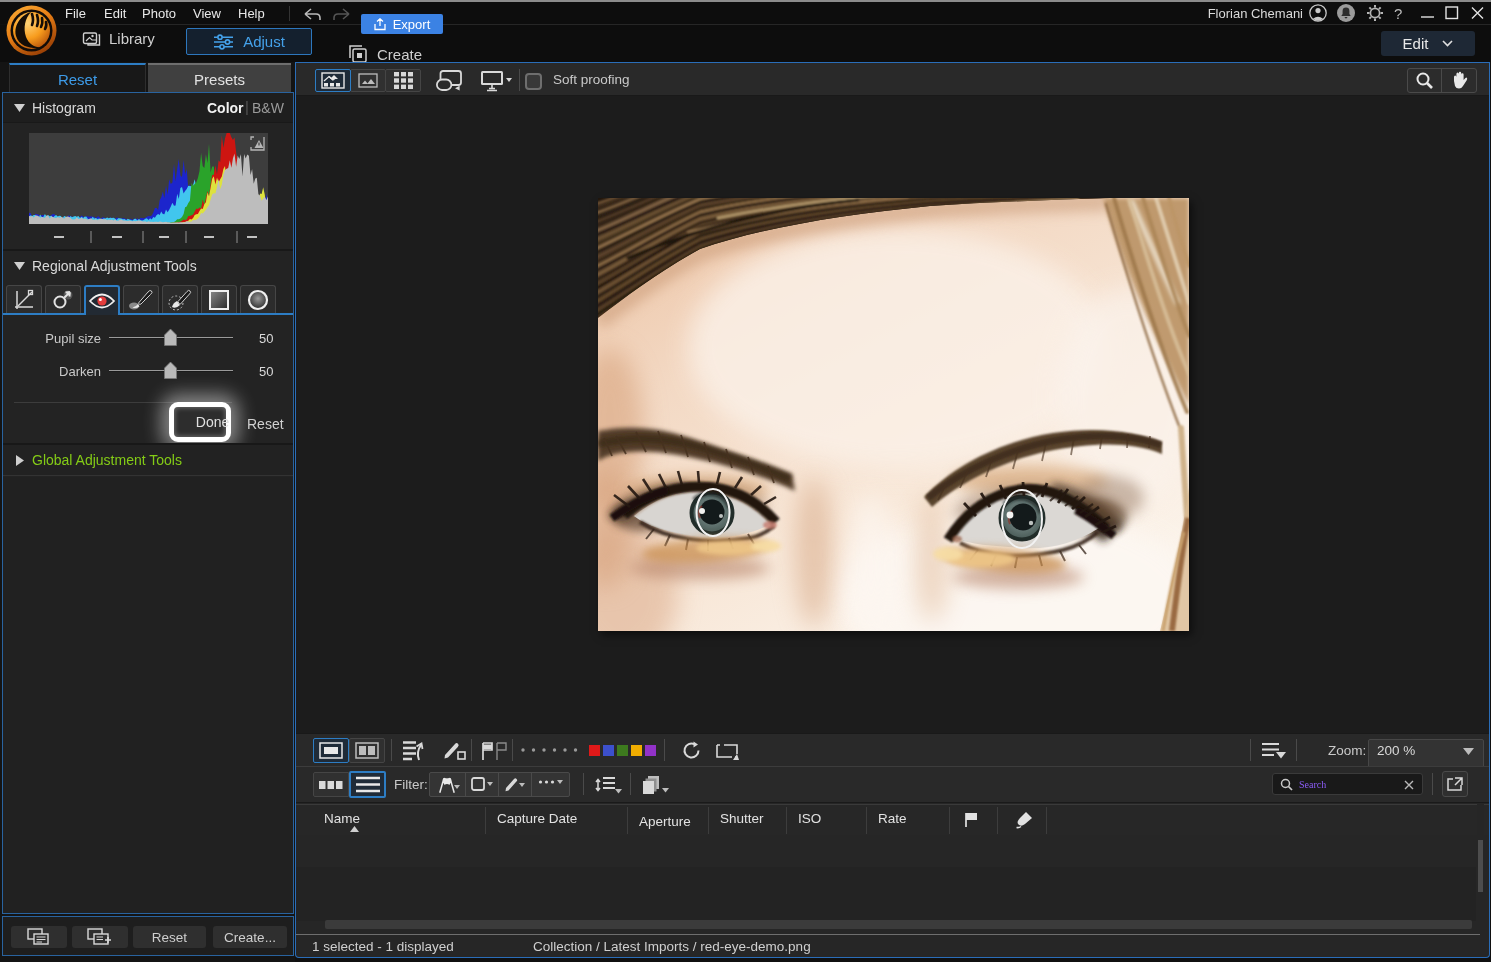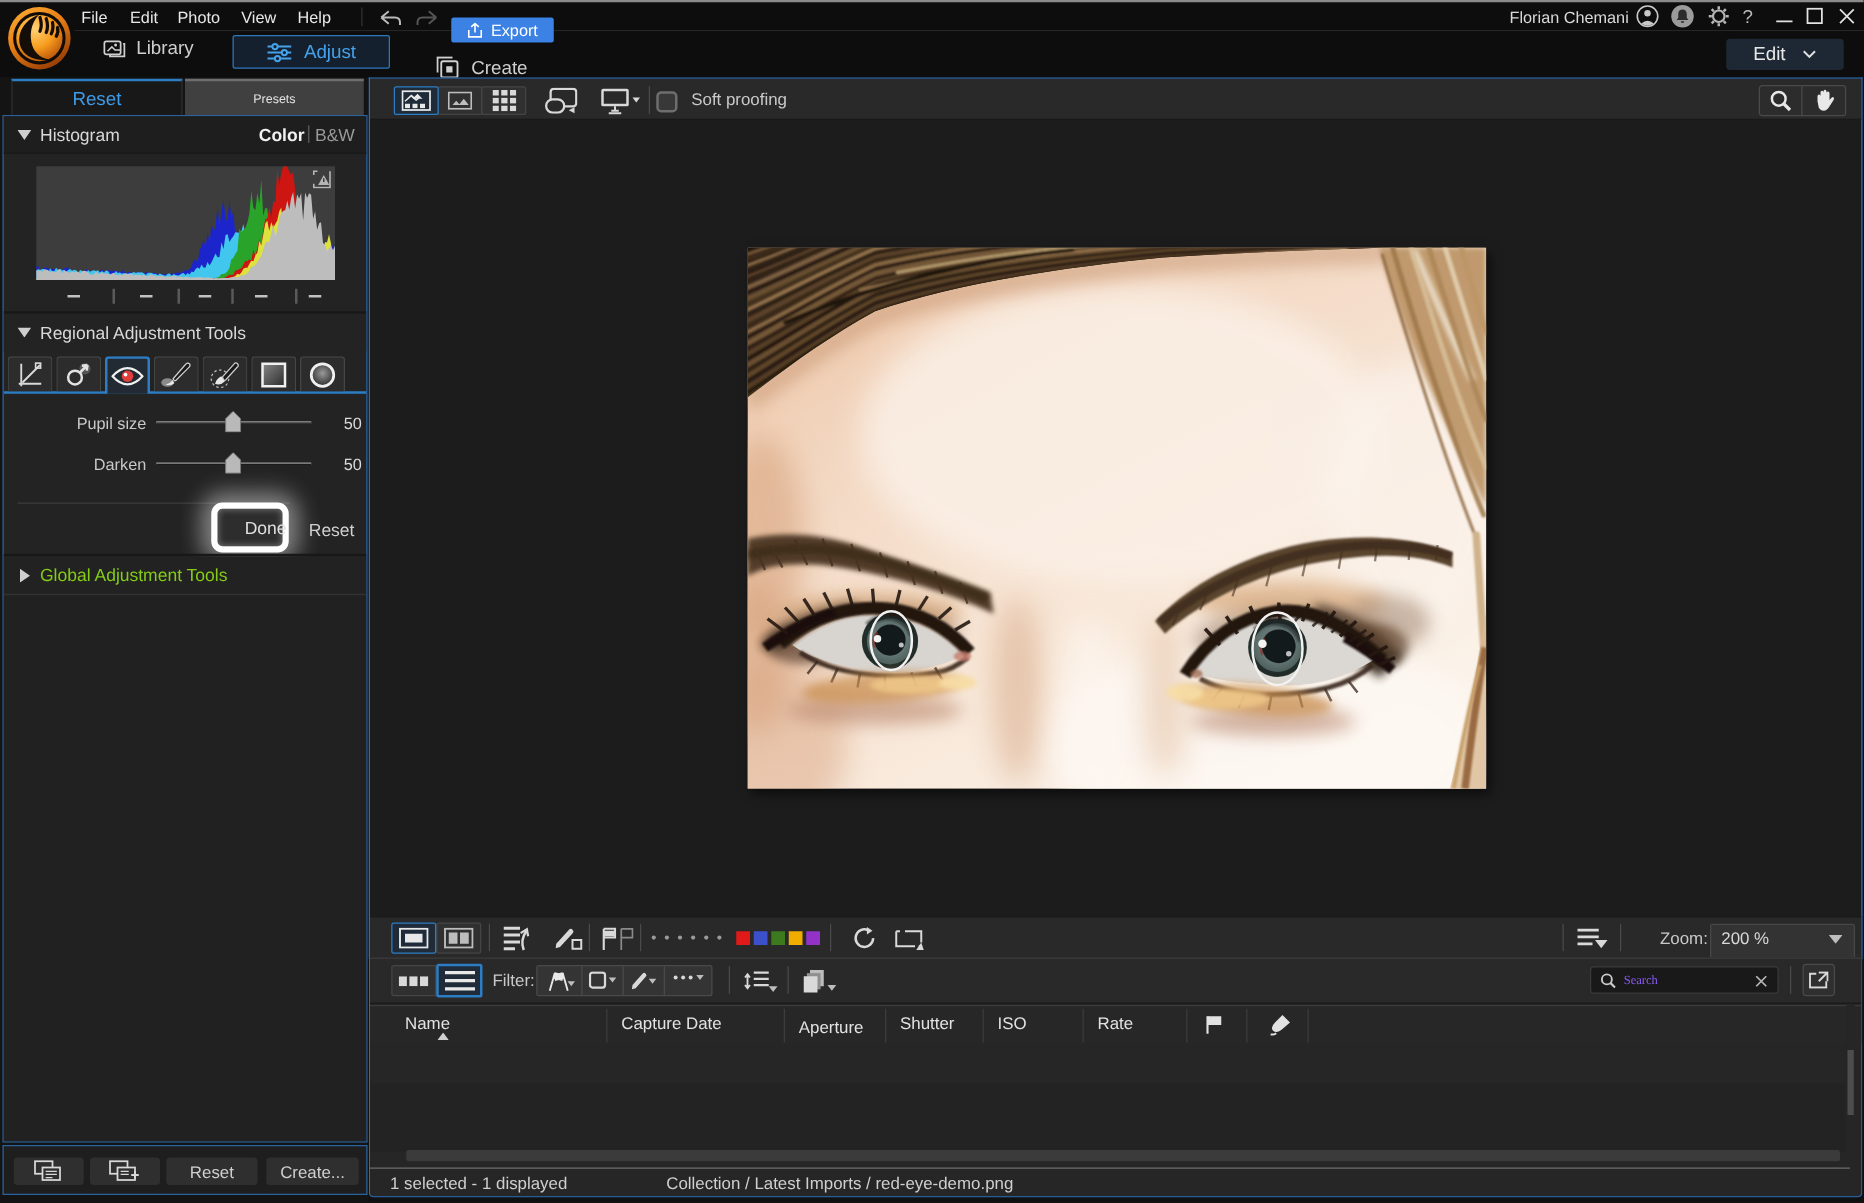--- a/index.html
+++ b/index.html
@@ -130,21 +130,21 @@
 <span style="color:#e8e8e8;font-size:15px;">Edit</span>
 <svg width="11" height="7" viewBox="0 0 11 7">
       <path d="M1,1 L5.5,5.5 L10,1" fill="none" stroke="#e0e0e0" stroke-width="1.6"></path>
     </svg>
 </div>
 
 <div class="abs" id="leftpanel" style="left:0;top:62px;width:295px;height:900px;background:#141414;"></div>
 
 <div class="abs" style="left:9px;top:63px;width:137px;height:30px;background:#181818;border-top:2px solid #2d7dc4;border-left:1px solid #2e2e2e;border-right:1px solid #2e2e2e;color:#3d9be8;font-size:15px;display:flex;align-items:center;justify-content:center;">Reset</div>
 
-<div class="abs" style="left:148px;top:63px;width:143px;height:30px;background:#404040;border-top:2px solid #6e6e6e;color:#e2e2e2;font-size:10px;display:flex;align-items:center;justify-content:center;">Presets</div>
+<div class="abs" style="left:148px;top:63px;width:143px;height:30px;background:#404040;border-top:2px solid #6e6e6e;color:#e2e2e2;font-size:15px;display:flex;align-items:center;justify-content:center;">Presets</div>
 
 <div class="abs" id="lpane" style="left:2px;top:92px;width:292px;height:822px;background:#232323;border:1px solid #29639f;">
 
   <div class="abs" style="left:0;top:0;width:290px;height:30px;background:#1e1e1e;border-bottom:1px solid #191919;">
     <svg class="abs" style="left:11px;top:11px;" width="11" height="8" viewBox="0 0 11 8">
         <path d="M0,0 L11,0 L5.5,8 Z" fill="#cfcfcf"></path>
       </svg>
     <span class="abs" style="left:29px;top:7px;font-size:14px;color:#d9d9d9;">Histogram</span>
     <span class="abs" style="left:204px;top:7px;font-size:14px;color:#f2f2f2;font-weight:bold;">Color</span>
     <span class="abs" style="left:242px;top:5px;font-size:15px;color:#555;">|</span>
@@ -241,21 +241,21 @@
             <radialGradient id="crg" cx="50%" cy="42%" r="60%">
               <stop offset="0%" stop-color="#999"></stop>
               <stop offset="100%" stop-color="#2a2a2a"></stop>
             </radialGradient>
           </defs>
           <circle cx="11" cy="11" r="9" fill="url(#crg)" stroke="#f0f0f0" stroke-width="2.2"></circle>
         </svg>
     </div>
   </div>
 
-  <div class="abs" id="sliders" style="left:16px;top:222px;width:290px;height:120px;">
+  <div class="abs" id="sliders" style="left:0;top:222px;width:290px;height:120px;">
     <span class="abs" style="left:0;top:16px;width:98px;text-align:right;font-size:13px;color:#c9c9c9;">Pupil size</span>
     <div class="abs" style="left:106px;top:22px;width:124px;height:2px;background:#9a9a9a;border-bottom:1px solid #1a1a1a;"></div>
     <svg class="abs" style="left:161px;top:14px;" width="13" height="17" viewBox="0 0 13 17">
         <path d="M6.5,0 L12.5,6 L12.5,16.5 L0.5,16.5 L0.5,6 Z" fill="#b9b9b9" stroke="#777" stroke-width="0.8"></path>
       </svg>
     <span class="abs" style="left:256px;top:16px;font-size:13px;color:#d9d9d9;">50</span>
     <span class="abs" style="left:0;top:49px;width:98px;text-align:right;font-size:13px;color:#c9c9c9;">Darken</span>
     <div class="abs" style="left:106px;top:55px;width:124px;height:2px;background:#9a9a9a;border-bottom:1px solid #1a1a1a;"></div>
     <svg class="abs" style="left:161px;top:47px;" width="13" height="17" viewBox="0 0 13 17">
         <path d="M6.5,0 L12.5,6 L12.5,16.5 L0.5,16.5 L0.5,6 Z" fill="#b9b9b9" stroke="#777" stroke-width="0.8"></path>

